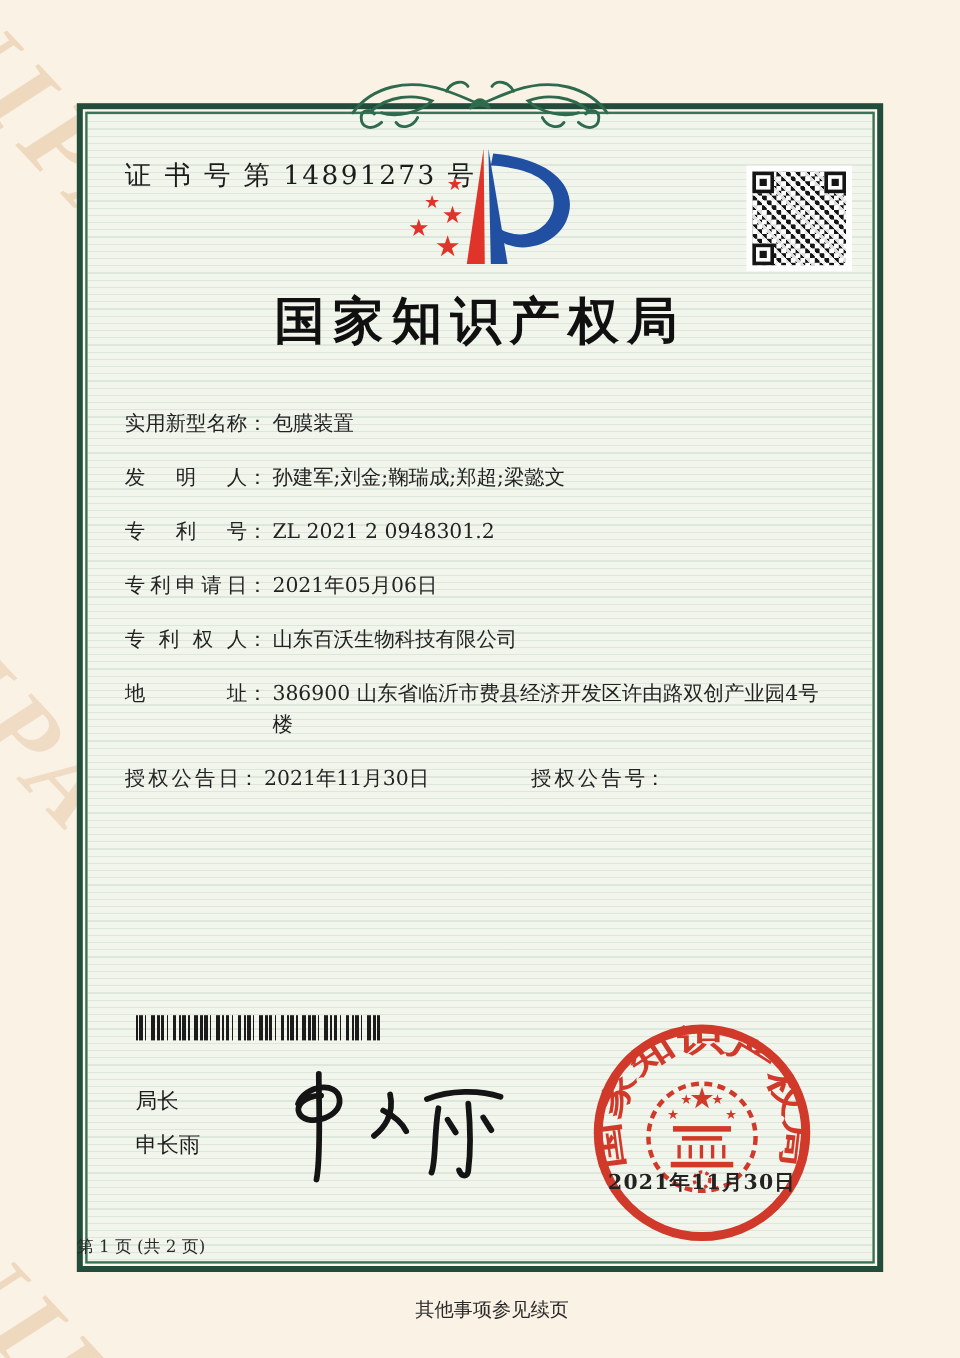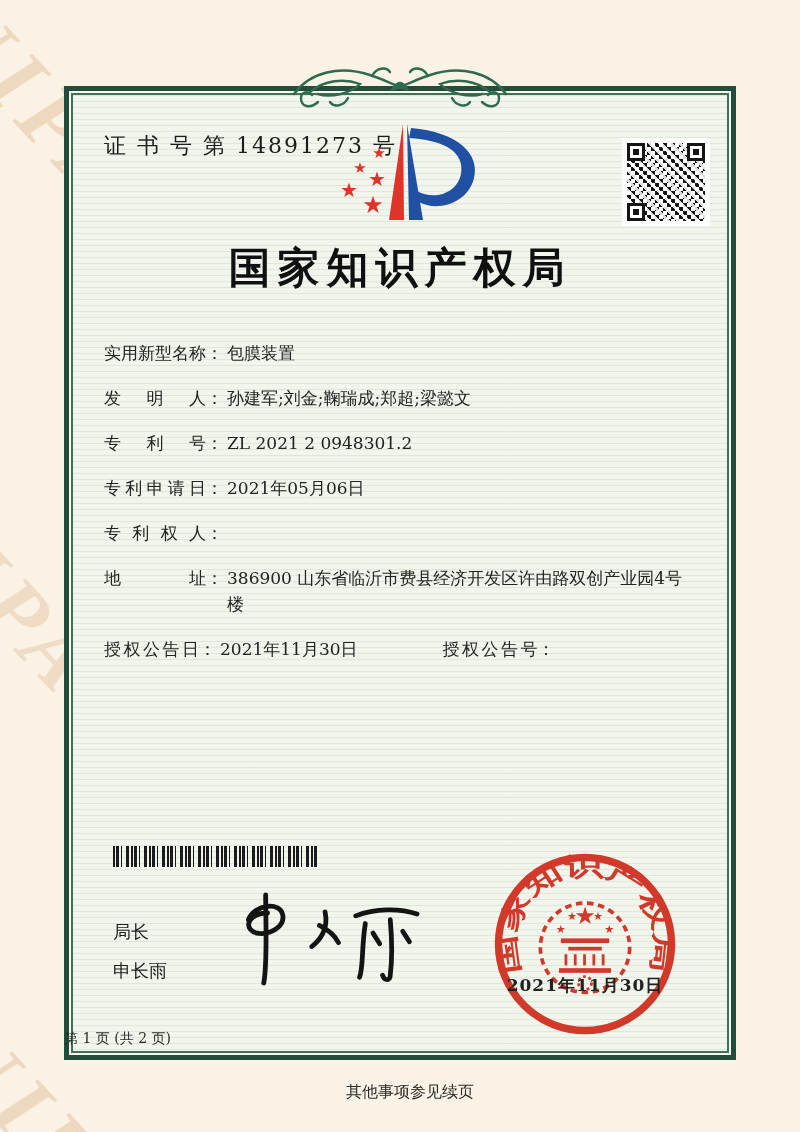--- a/index.html
+++ b/index.html
@@ -61,21 +61,21 @@
   .pair2{margin-left:42px;display:flex;align-items:flex-end;}
   
   .paras{position:absolute;left:102px;top:650px;width:598px;font-size:16.5px;line-height:1.62;color:#1e1e1e;}
   .paras p{margin:0 0 2px 0;text-indent:2em;text-align:justify;}
   
   .barcode{
     position:absolute;left:113px;top:846px;width:206px;height:21px;
     background:repeating-linear-gradient(90deg,#1b1b1b 0 2px,rgba(0,0,0,0) 2px 3px,#1b1b1b 3px 6px,rgba(0,0,0,0) 6px 8px,#1b1b1b 8px 9px,rgba(0,0,0,0) 9px 13px,#1b1b1b 13px 16px,rgba(0,0,0,0) 16px 18px);
   }
   .signer{position:absolute;left:113px;top:905px;font-size:18px;color:#1c1c1c;}
-  .signer div{margin-bottom:13px;margin-top:15px;}
+  .signer div{margin-bottom:13px;}
   .signature{position:absolute;left:212px;top:882px;width:230px;height:108px;}
   .seal{position:absolute;left:492px;top:851px;width:186px;height:186px;opacity:0.95;}
   .seal-date{
     position:absolute;left:494px;top:974px;width:182px;text-align:center;
     font-size:17px;font-weight:700;color:#222;letter-spacing:1px;z-index:5;
   }
   .page-no{position:absolute;left:64px;width:672px;top:1030px;text-align:left;font-size:14px;color:#2a2a2a;}
   .cont-note{position:absolute;left:0;right:0;top:1082px;text-align:center;font-size:16px;color:#2a2a2a;padding-left:20px;}
 </style>
 </head>
@@ -152,20 +152,21 @@
     <span class="val">ZL 2021 2 0948301.2</span>
   </div>
   <div class="row">
     <span class="lbl">专利申请日</span>
       <span class="colon">：</span>
     <span class="val">2021年05月06日</span>
   </div>
   <div class="row">
     <span class="lbl">专利权人</span>
       <span class="colon">：</span>
+    <span class="val">山东百沃生物科技有限公司</span>
   </div>
   <div class="row">
     <span class="lbl">地址</span>
       <span class="colon">：</span>
     <span class="val addr">386900 山东省临沂市费县经济开发区许由路双创产业园4号楼</span>
   </div>
   <div class="row twin">
     <span style="display:flex;">
       <span class="lbl w5">授权公告日</span>
         <span class="colon">：</span>

